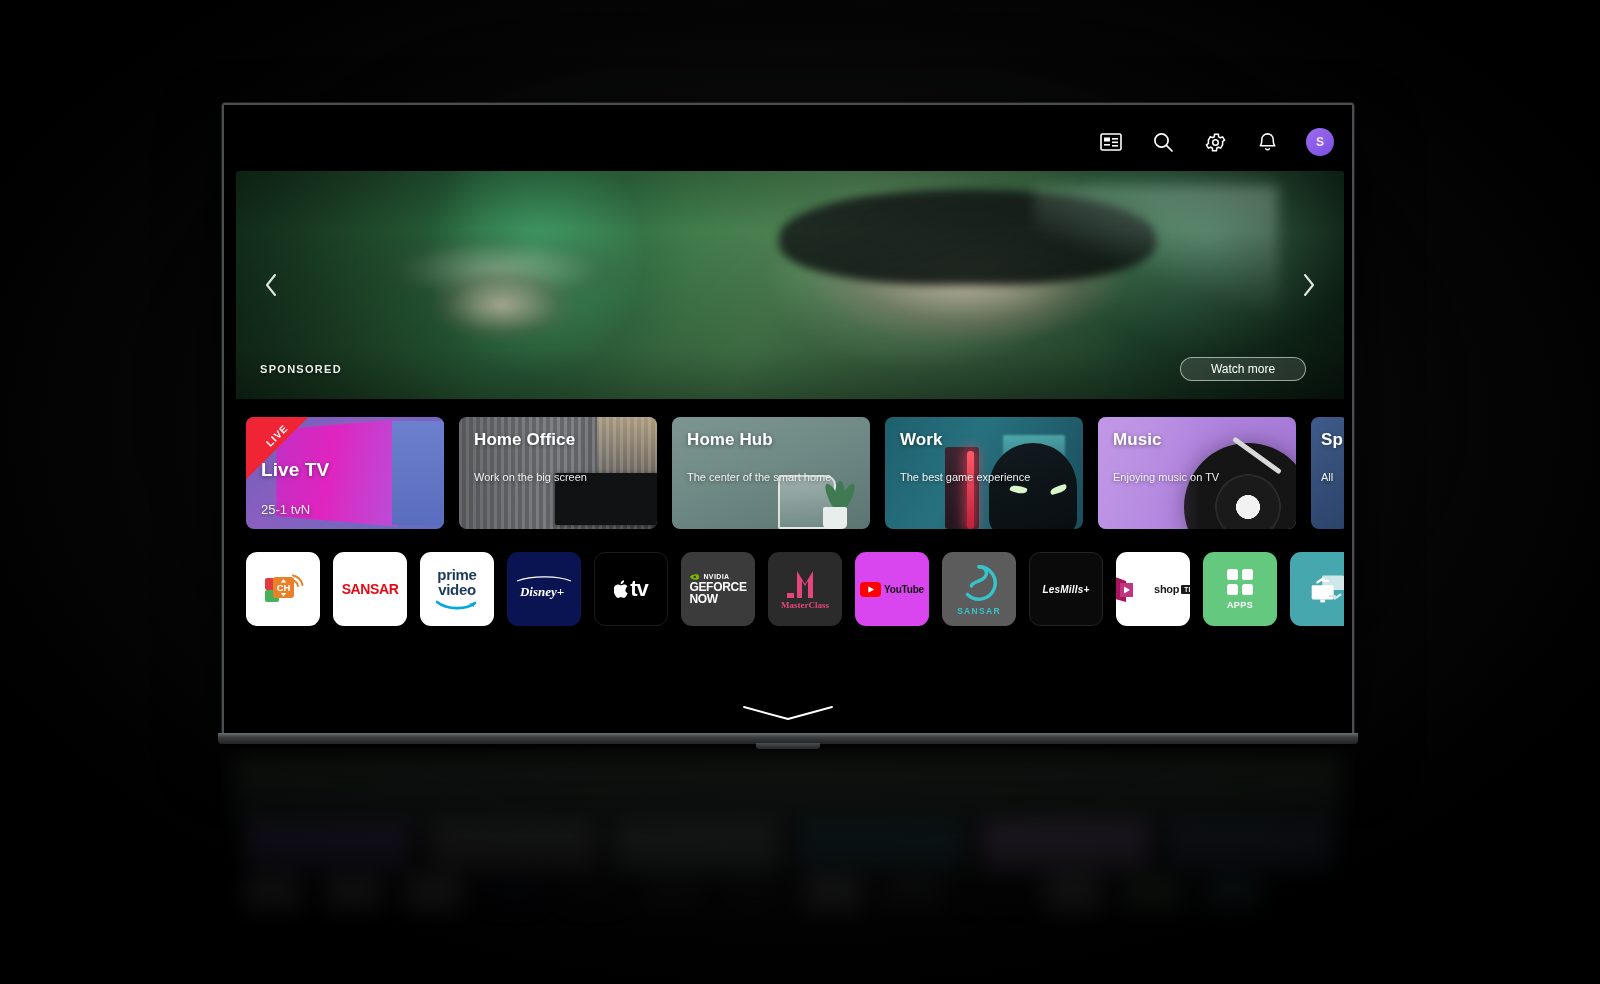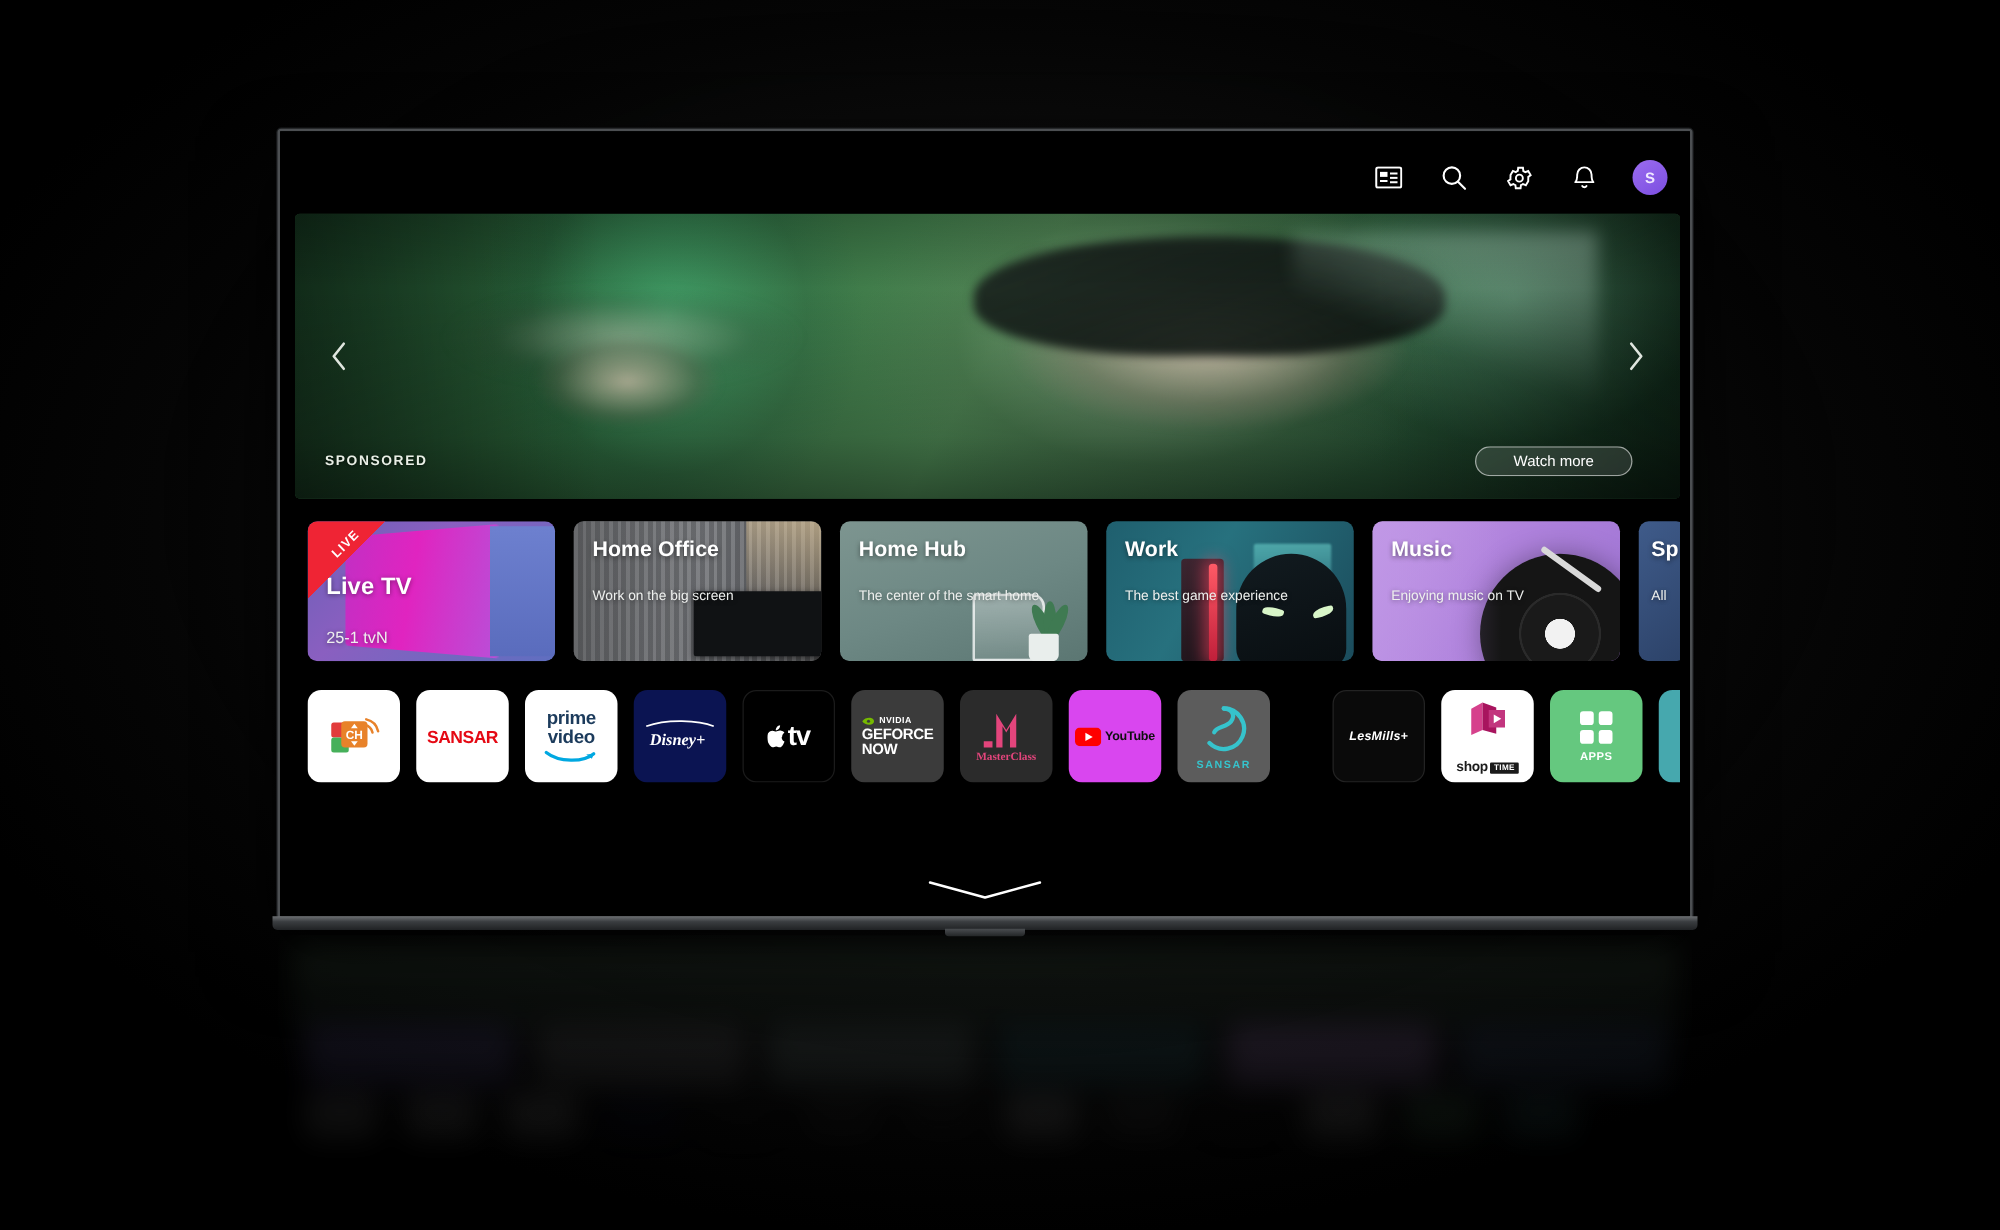--- a/index.html
+++ b/index.html
@@ -273,21 +273,21 @@
 
   .app-ch{ background:#fff; }
   .app-netflix{ background:#fff; color:#e50914; font-weight:800; font-size:14px; letter-spacing:-.4px; }
   .app-prime{ background:#fff; }
   .app-disney{ background:#0b1452; }
   .app-appletv{ background:#000; border:1px solid #1b1b1b; }
   .app-geforce{ background:#3b3b3b; }
   .app-master{ background:#2b2b2b; }
   .app-youtube{ background:#d946ef; }
   .app-sansar{ background:#5c5c5c; }
-  .app-lesmills{ background:#0a0a0a; border:1px solid #232323;margin-left:37px; }
+  .app-lesmills{ background:#0a0a0a; border:1px solid #232323; }
   .app-shoptime{ background:#fff; }
   .app-apps{ background:#65c87f; flex-direction:column; gap:5px; }
   .app-share{ background:#46a8ae; }
 
   .prime-top{ color:#1c3b5c; font-size:15px; font-weight:700; line-height:1; letter-spacing:-.3px; }
   .prime-bot{ color:#1c3b5c; font-size:15px; font-weight:700; line-height:1.05; letter-spacing:-.3px; }
   .prime-smile{ margin-top:2px; }
   .appletv-txt{ color:#fff; font-size:22px; font-weight:600; letter-spacing:-1px; display:flex; align-items:center; gap:1px; }
   .gf-nv{ display:flex; align-items:center; gap:3px; color:#fff; font-size:7px; font-weight:700; letter-spacing:.4px; }
   .gf-main{ color:#fff; font-size:12px; font-weight:800; line-height:1.02; letter-spacing:-.3px; }
@@ -533,21 +533,21 @@
           </svg>
           <span class="sansar-txt">SANSAR</span>
         </div>
       </div>
 
       <div class="app app-lesmills">
         <span class="lm-txt">LesMills+</span>
       </div>
 
       <div class="app app-shoptime">
-        <div style="display:flex;flex-direction:column;align-items:center;gap:18px;">
+        <div style="display:flex;flex-direction:row;align-items:center;gap:18px;">
           <svg width="34" height="32" viewBox="0 0 34 32">
             <path d="M4 9 L13 4 L13 26 L4 30 Z" fill="#d6418c"></path>
             <path d="M13 4 L24 8 L24 29 L13 26 Z" fill="#a8145e"></path>
             <path d="M18 10 L31 10 L31 24 L18 24 Z" fill="#c2357e"></path>
             <polygon points="22,13.5 28,17 22,20.5" fill="#fff"></polygon>
           </svg>
           <span class="shop-txt">
             <span class="shop-word">shop</span>
             <span class="shop-time">TIME</span>
           </span>

